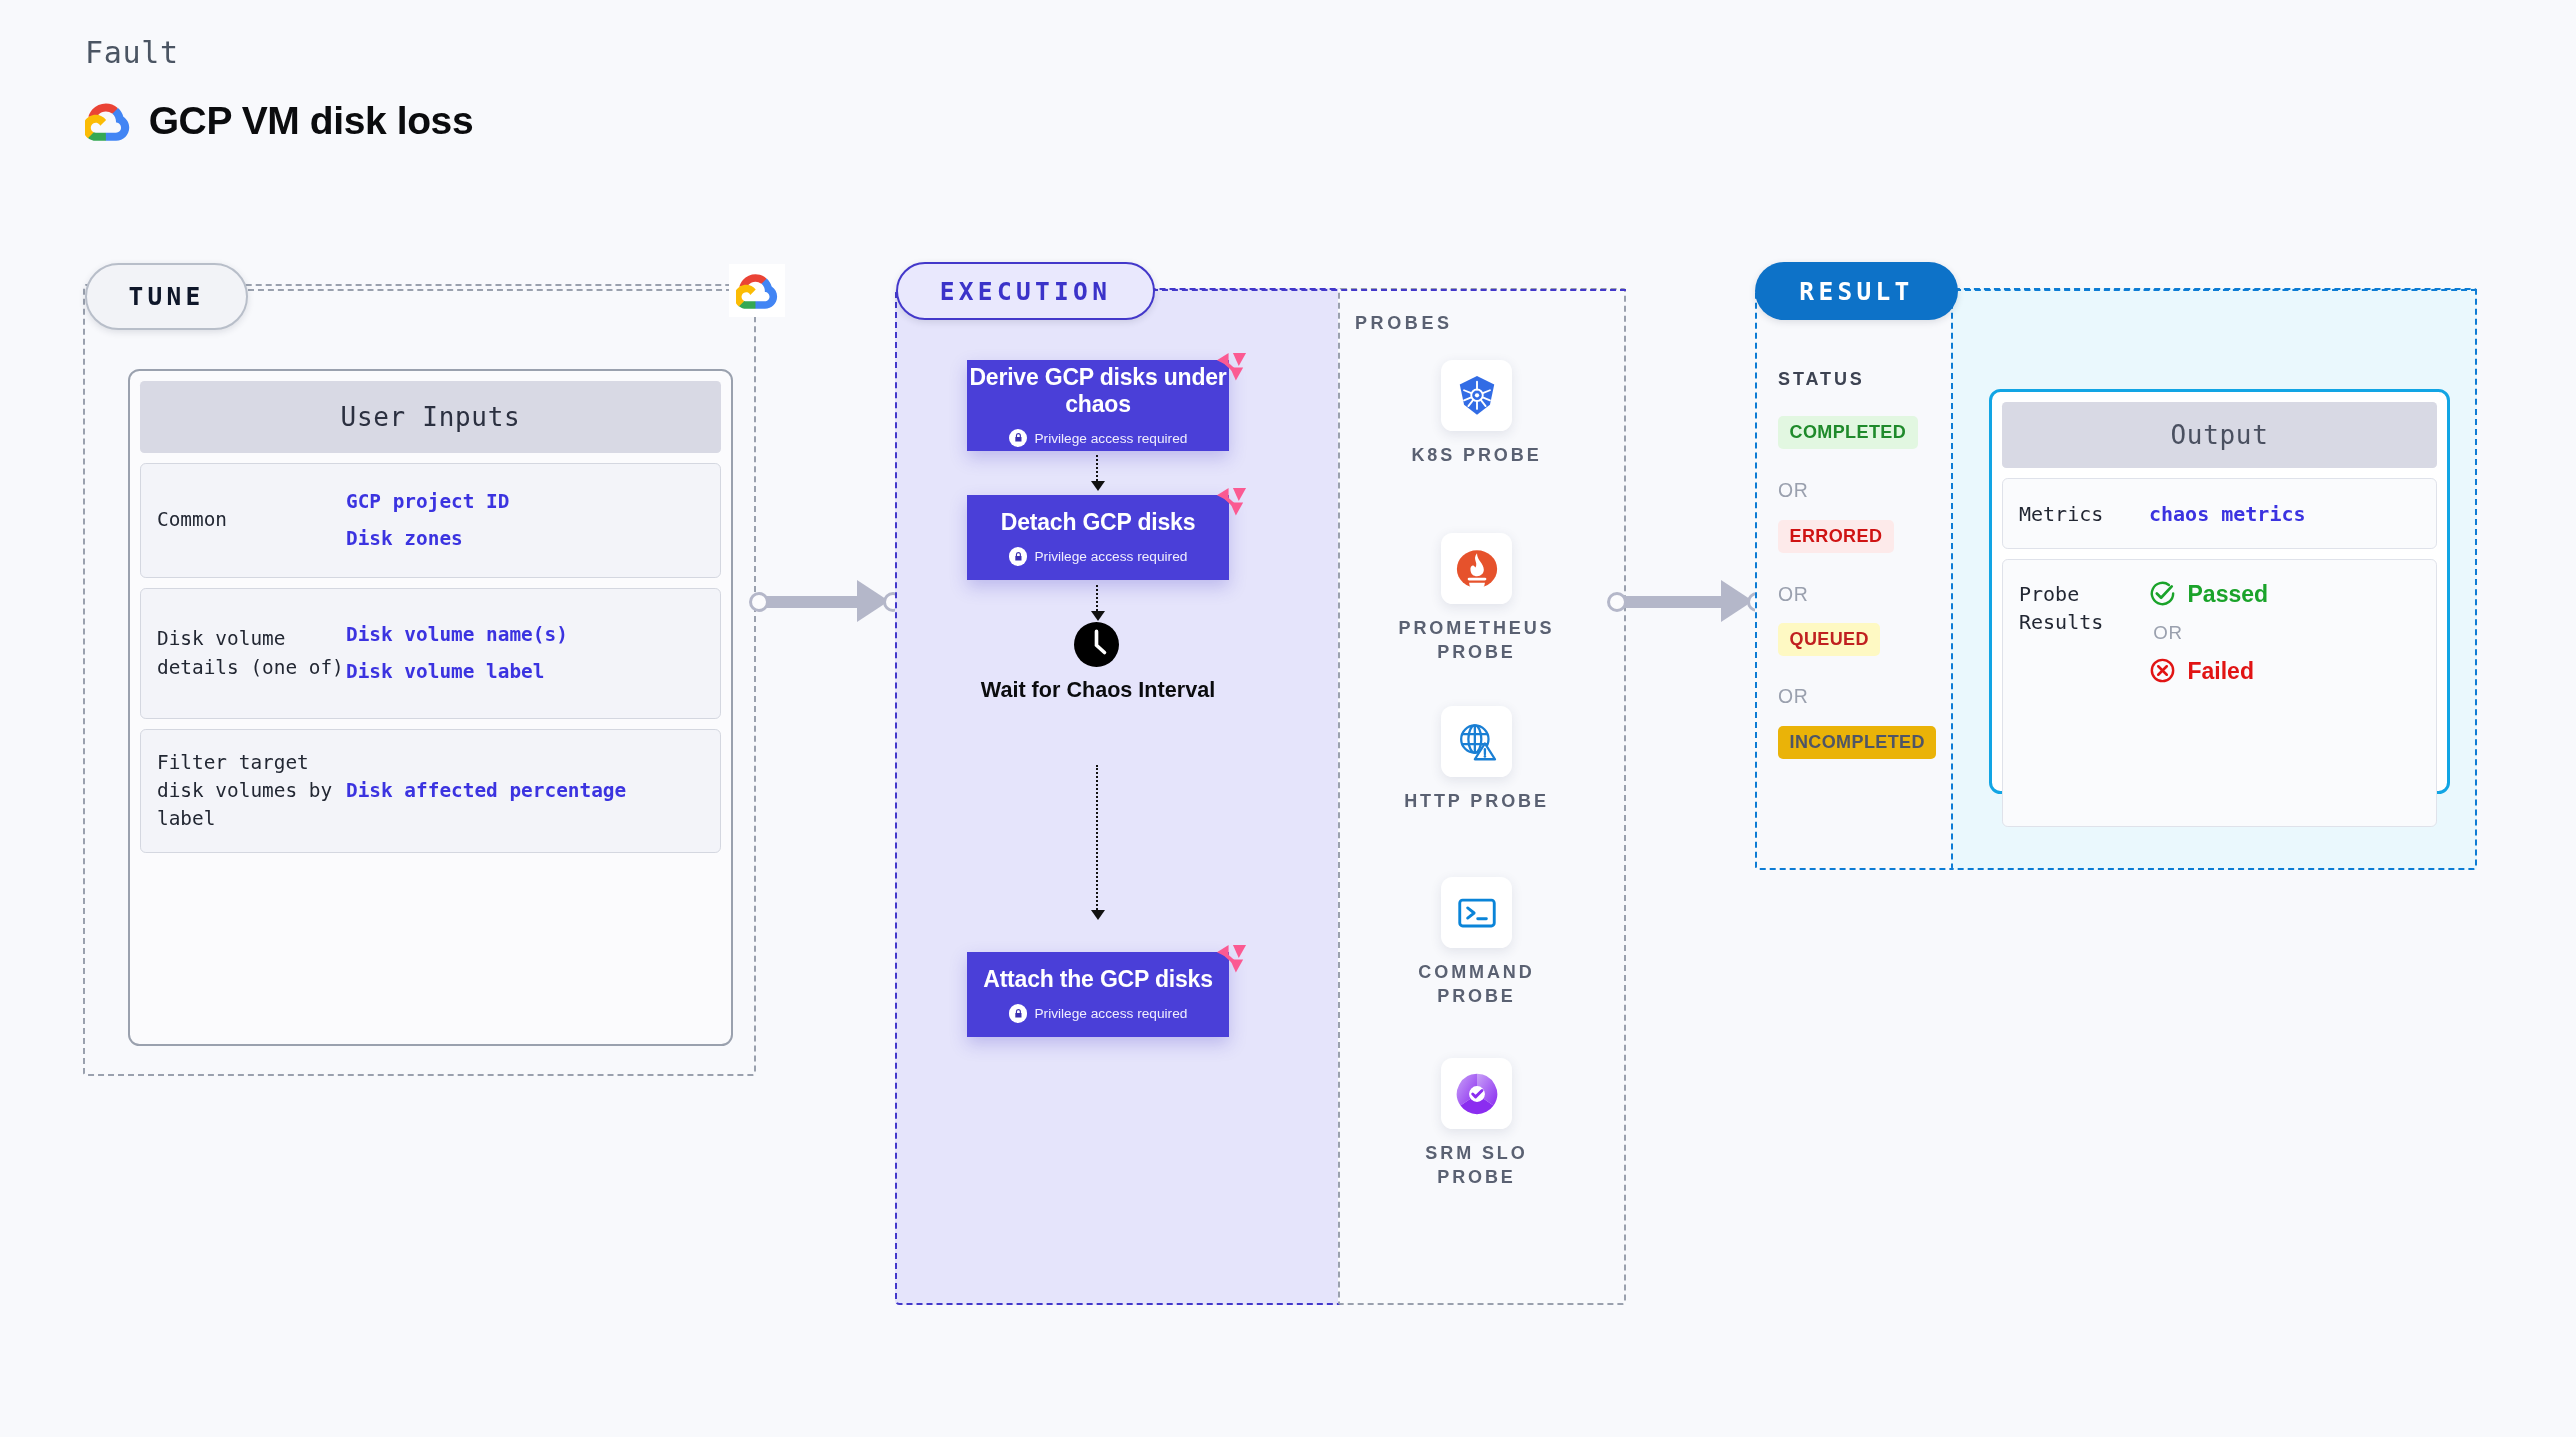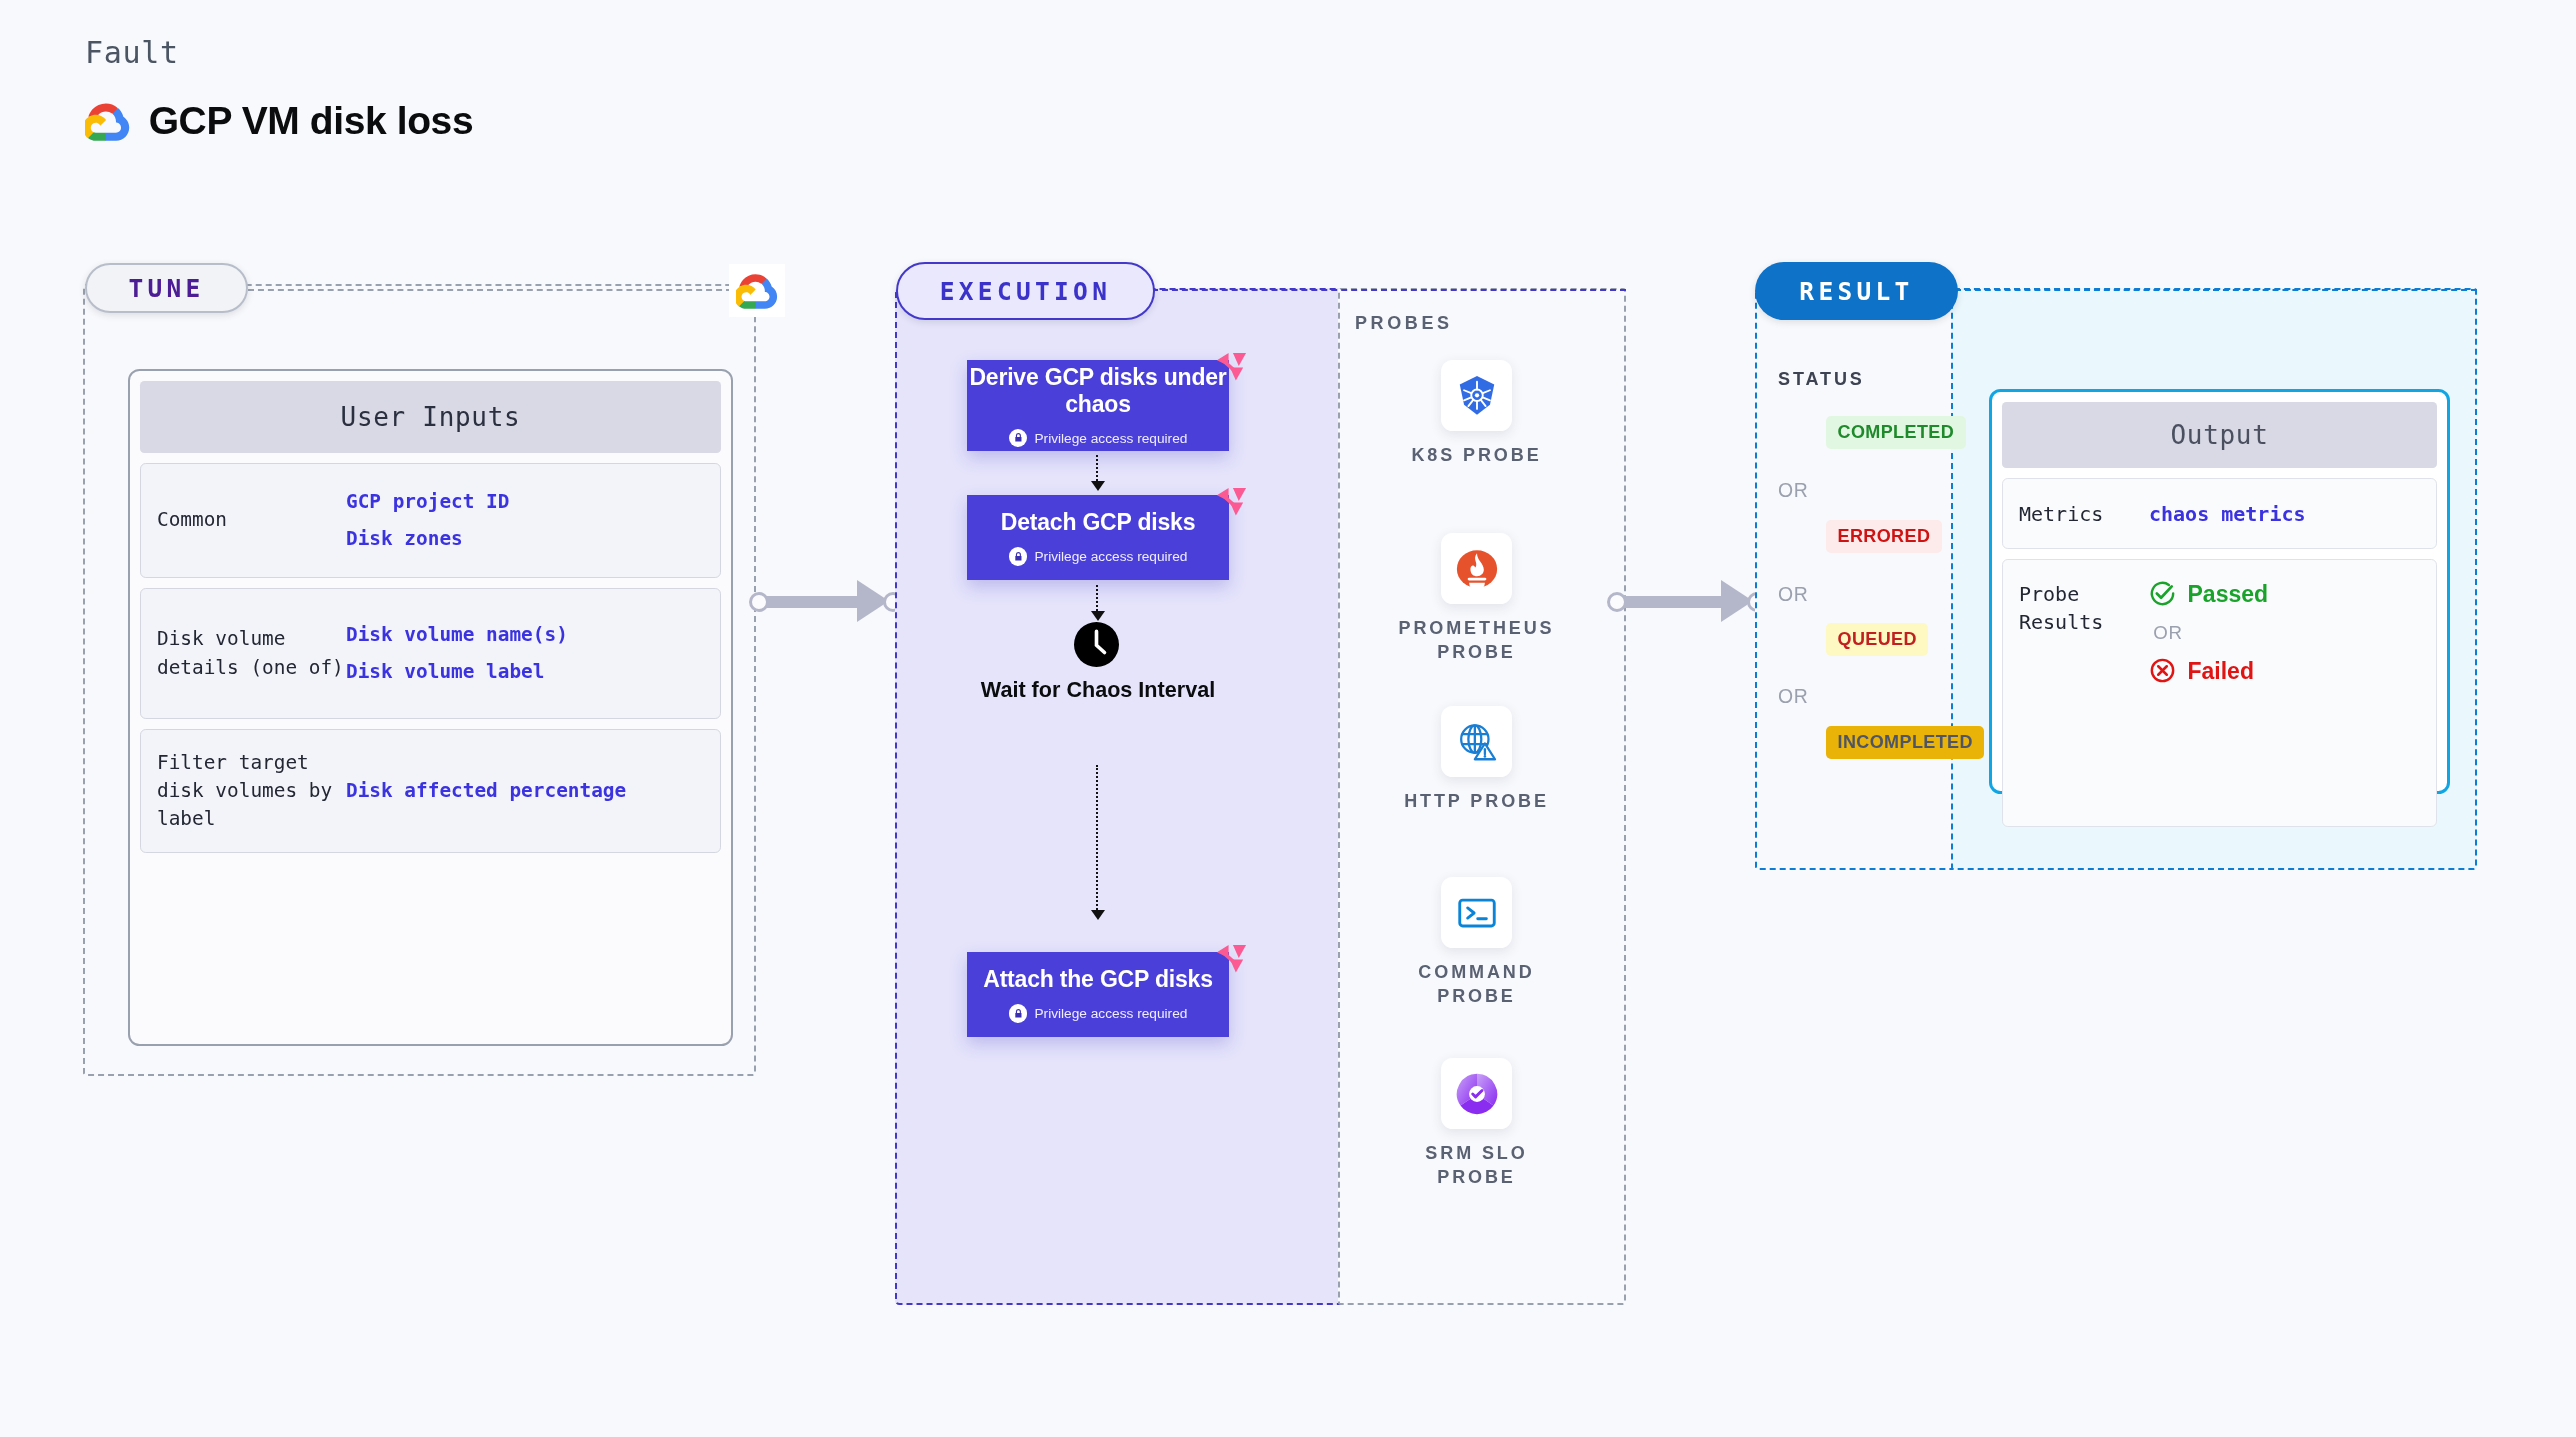--- a/index.html
+++ b/index.html
@@ -51,22 +51,22 @@
   
   .stage-pill{
     position:absolute;box-sizing:border-box;
     display:flex;align-items:center;justify-content:center;
     border-radius:719px;
     font-family:"DejaVu Sans Mono","Liberation Mono",monospace;
     font-weight:bold;letter-spacing:4.3px;
     box-shadow:0 2.2px 7.2px rgba(30,35,60,.13);
   }
   #tune-pill{
-    left:85px;top:263px;width:163px;height:50px;
-    background:#f2f3f7;border:2.2px solid #b8bec9;color:#4c1d95;font-size:24.5px;
+    left:85px;top:263px;width:163px;height:67px;
+    background:#f2f3f7;border:2.2px solid #b8bec9;color:#0f172a;font-size:24.5px;
   }
   #exec-pill{
     left:896px;top:262px;width:259px;height:58px;
     background:#e9e8fd;border:2.9px solid #4338ca;color:#3b33c9;font-size:24.5px;
   }
   #result-pill{
     left:1755px;top:262px;width:203px;height:58px;
     background:#0d72c8;border:none;color:#ffffff;font-size:24.5px;
   }
 
@@ -164,21 +164,21 @@
   #probe-2{left:1390px;top:706px;}
   #probe-3{left:1390px;top:877px;}
   #probe-4{left:1390px;top:1058px;}
 
   
   #status-title{position:absolute;left:1778px;top:369px;
     font-size:18px;font-weight:bold;color:#3d4352;letter-spacing:2.9px;}
   .status-chip{
     position:absolute;box-sizing:border-box;
     display:inline-flex;align-items:center;justify-content:center;
-    padding:5.8px 11.5px;border-radius:5px;font-size:18px;font-weight:bold;letter-spacing:0.4px;margin-left:48px;
+    padding:5.8px 11.5px;border-radius:5px;font-size:18px;font-weight:bold;letter-spacing:0.4px;
   }
   .or-text{position:absolute;font-size:19.4px;color:#9aa0ae;letter-spacing:0.7px;}
   #chip-completed{left:1778px;top:416px;background:#e2f7e1;color:#1f8a2b;}
   #or-1{left:1778px;top:479px;}
   #chip-errored{left:1778px;top:520px;background:#fdeaea;color:#cf1313;}
   #or-2{left:1778px;top:583px;}
   #chip-queued{left:1778px;top:623px;background:#fef9c3;color:#c02020;}
   #or-3{left:1778px;top:685px;}
   #chip-incompleted{left:1778px;top:726px;background:#eab308;color:#4e5566;}
 

